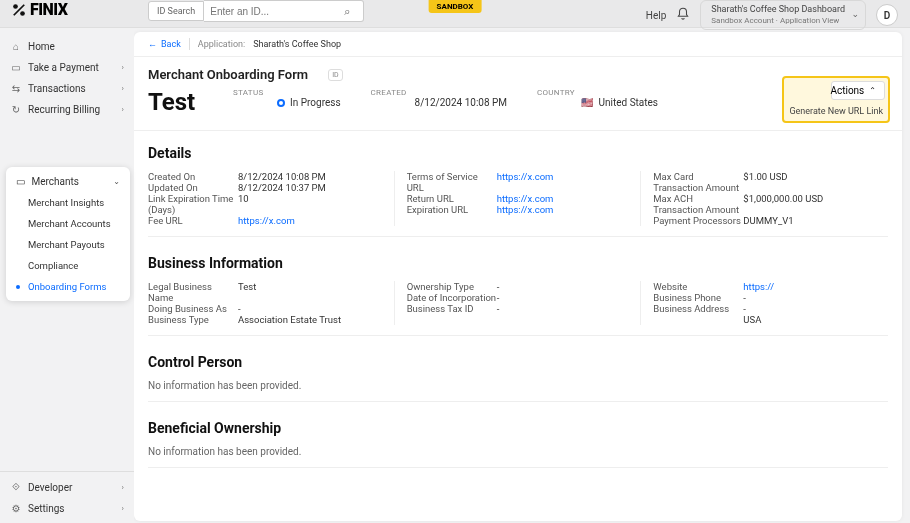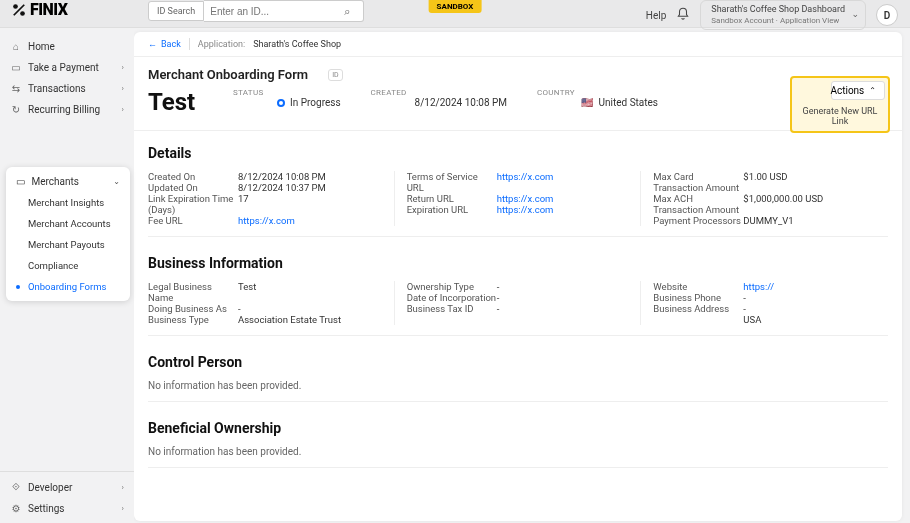--- a/index.html
+++ b/index.html
@@ -65,24 +65,24 @@
 .detail-col:not(:first-child) { padding-left:12px; }
 .detail-col:last-child { border-right:none; }
 .detail-row { display:flex; }
 .detail-key { width:90px; color:#555; flex-shrink:0; font-size:9.5px; }
 .detail-val { color:#333; font-size:9.5px; }
 .link { color:#0b6cff; }
 .divider { height:1px; background:#eee; margin:10px 0 0; }
 .empty-msg { font-size:10px; color:#666; }
 
 
-.actions-pop { position:absolute; top:5px; right:12px; width:100px; border:2px solid #f5c518; background:#fff8dd; border-radius:4px; padding:3px; z-index:8; }
+.actions-pop { position:absolute; top:5px; right:12px; width:108px; border:2px solid #f5c518; background:#fff8dd; border-radius:4px; padding:3px; z-index:8; }
 .actions-btn { border:1px solid #ddd; border-radius:3px; font-size:10px; padding:3px 8px; display:flex; align-items:center; gap:5px; justify-content:flex-end; background:#fff; margin-left:auto; width:54px; }
 .actions-btn .chev { font-size:8px; }
-.gen-link { font-size:9px; color:#444; padding:6px 2px 2px; text-align:center; cursor:pointer; }
+.gen-link { font-size:9px; color:#444; padding:6px 2px 2px; text-align:right; cursor:pointer; }
 
 
 .main-wrap::-webkit-scrollbar { width:6px; }
 .main-wrap::-webkit-scrollbar-thumb { background:#bbb; border-radius:3px; }
 </style>
 </head>
 <body>
 
 <div class="topbar">
   <div class="logo">
@@ -231,21 +231,21 @@
           <div class="detail-row">
               <span class="detail-key">Created On</span>
               <span class="detail-val">8/12/2024 10:08 PM</span>
             </div>
           <div class="detail-row">
               <span class="detail-key">Updated On</span>
               <span class="detail-val">8/12/2024 10:37 PM</span>
             </div>
           <div class="detail-row">
               <span class="detail-key">Link Expiration Time (Days)</span>
-              <span class="detail-val">17</span>
+              <span class="detail-val">10</span>
             </div>
           <div class="detail-row">
               <span class="detail-key">Fee URL</span>
               <span class="detail-val link">https://x.com</span>
             </div>
         </div>
         <div class="detail-col">
           <div class="detail-row">
               <span class="detail-key">Terms of Service URL</span>
               <span class="detail-val link">https://x.com</span>

